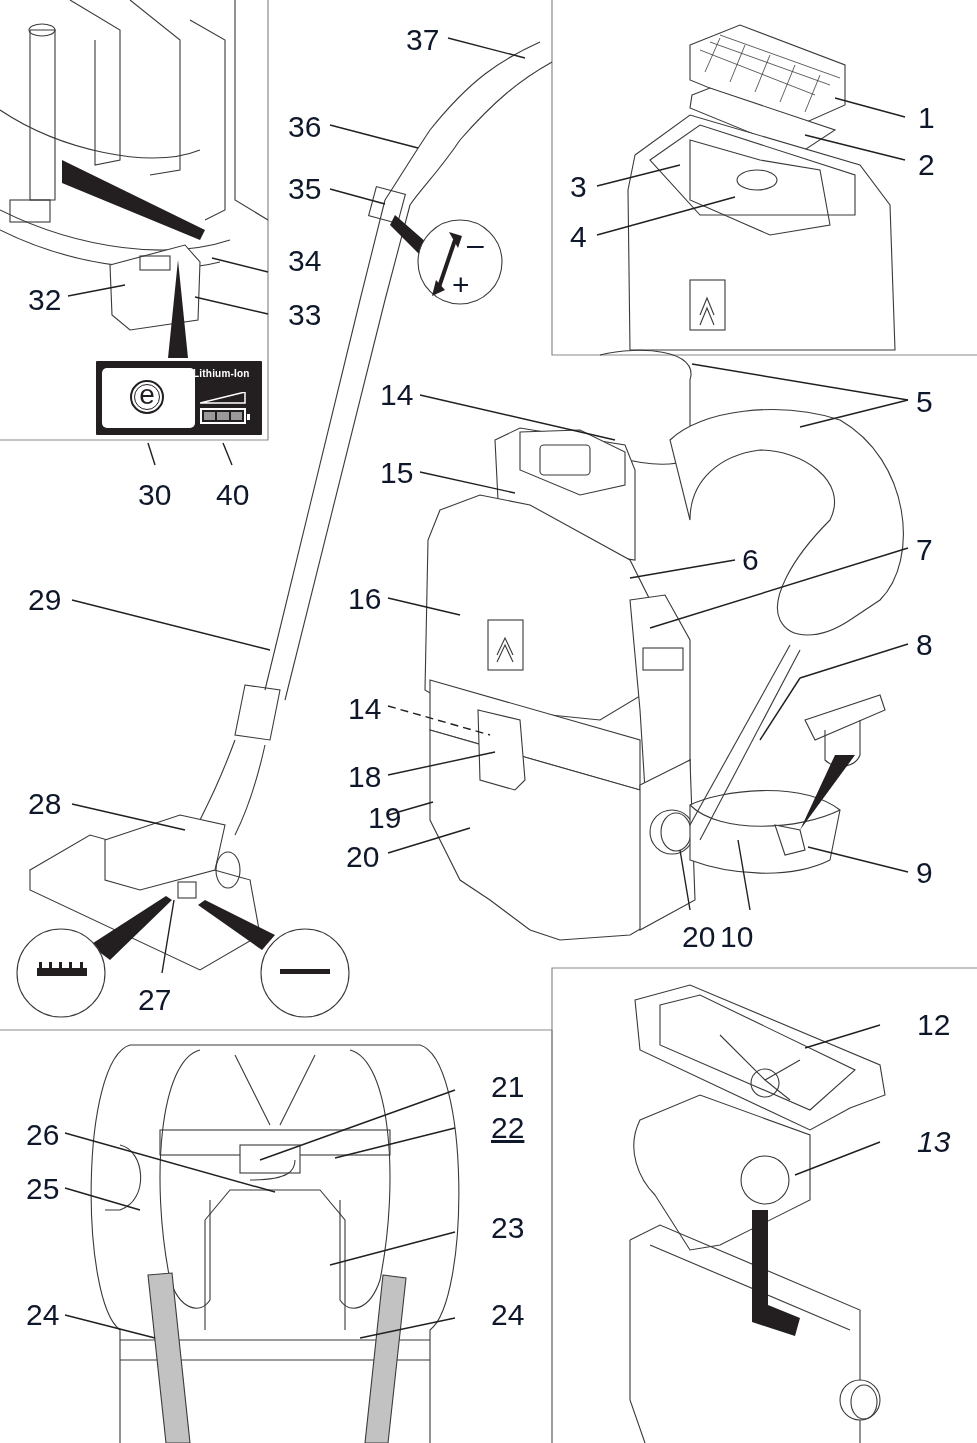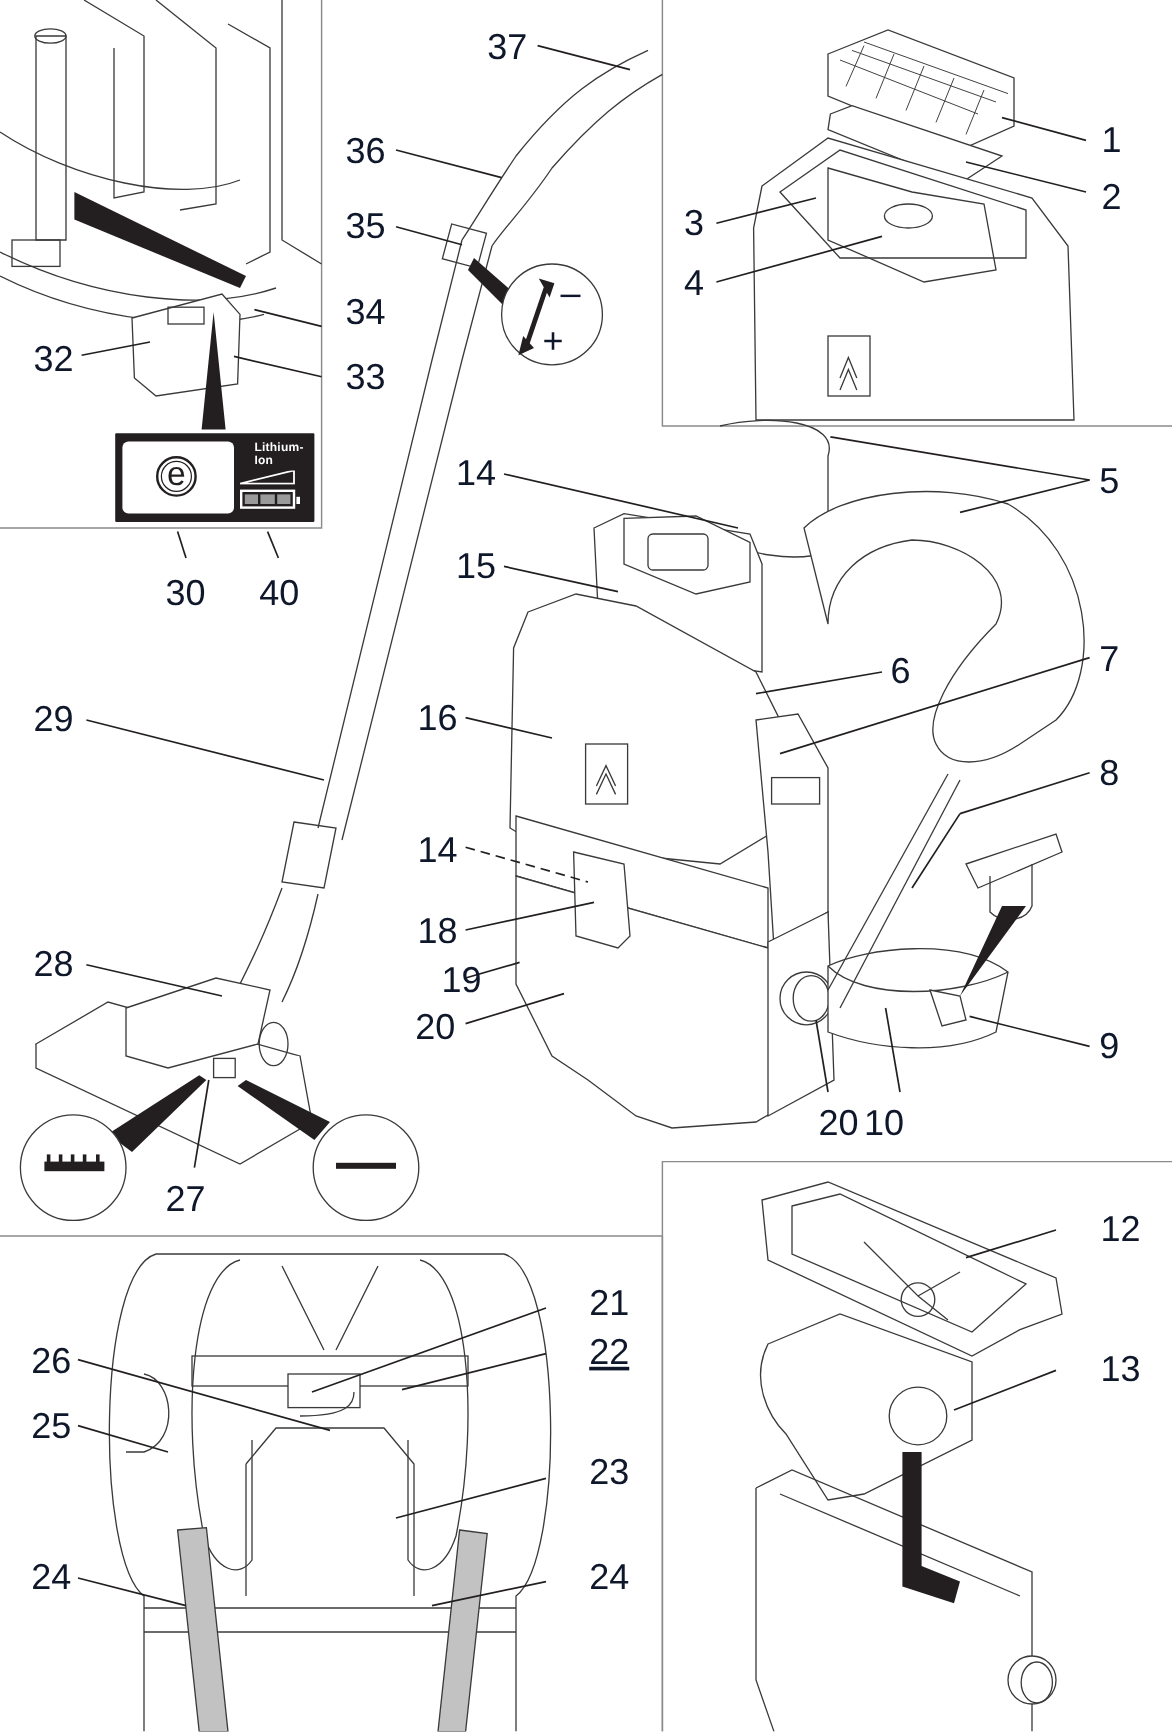--- a/index.html
+++ b/index.html
@@ -15,21 +15,21 @@
   .lcd { position:absolute; left:96px; top:361px; width:166px; height:74px;
          background:#231f20; border-radius:1px; }
   .lcd-inner { position:absolute; left:6px; top:7px; width:93px; height:60px;
                background:#fff; border-radius:5px; }
   .e-badge { position:absolute; left:28px; top:12px; width:34px; height:34px;
              border:2px solid #231f20; border-radius:50%; box-sizing:border-box;
              display:flex; align-items:center; justify-content:center; }
   .e-badge span { font-size:28px; line-height:28px; margin-top:-4px; }
   .e-badge::after { content:""; position:absolute; left:2px; top:2px; right:2px; bottom:2px;
                     border:1px solid #231f20; border-radius:50%; }
-  .lcd-text { position:absolute; left:116px; top:7px; font-size:10px; font-weight:bold;
+  .lcd-text { position:absolute; left:97px; top:7px; font-size:10px; font-weight:bold;
               color:#ffffff; letter-spacing:0.2px; }
   .wedge { position:absolute; left:104px; top:31px; }
   .battery { position:absolute; left:104px; top:47px; width:46px; height:16px;
              border:2px solid #fff; box-sizing:border-box; display:flex; gap:2px; padding:2px; }
   .battery .cell { flex:1; background:#9a9a9a; }
   .battery::after { content:""; position:absolute; right:-6px; top:4px; width:3px; height:6px; background:#fff; }
 </style>
 </head>
 <body>
 
@@ -253,21 +253,21 @@
 <div class="num" style="left:570px;top:172px;">3</div>
 <div class="num" style="left:570px;top:222px;">4</div>
 <div class="num" style="left:916px;top:387px;">5</div>
 <div class="num" style="left:742px;top:545px;">6</div>
 <div class="num" style="left:916px;top:535px;">7</div>
 <div class="num" style="left:916px;top:630px;">8</div>
 <div class="num" style="left:916px;top:858px;">9</div>
 <div class="num" style="left:720px;top:922px;text-align:right;">10</div>
 <div class="num" style="left:682px;top:922px;">20</div>
 <div class="num" style="left:917px;top:1010px;">12</div>
-<div class="num" style="left:917px;top:1127px;">13</div>
+<div class="num" style="left:917px;top:1127px;font-style:italic;">13</div>
 <div class="num" style="left:380px;top:380px;">14</div>
 <div class="num" style="left:380px;top:458px;">15</div>
 <div class="num" style="left:348px;top:584px;">16</div>
 <div class="num" style="left:348px;top:694px;">14</div>
 <div class="num" style="left:348px;top:762px;">18</div>
 <div class="num" style="left:368px;top:803px;">19</div>
 <div class="num" style="left:346px;top:842px;">20</div>
 <div class="num" style="left:491px;top:1072px;">21</div>
 <div class="num" style="left:491px;top:1113px;text-decoration:underline;">22</div>
 <div class="num" style="left:491px;top:1213px;">23</div>

